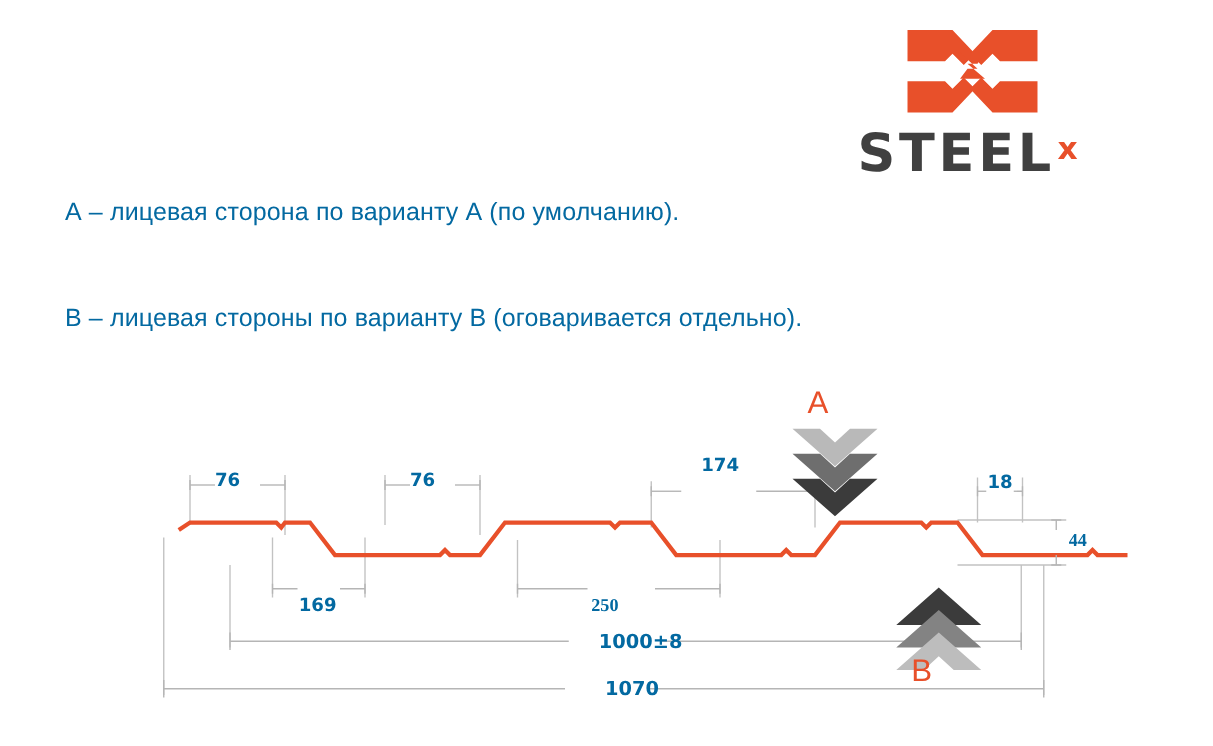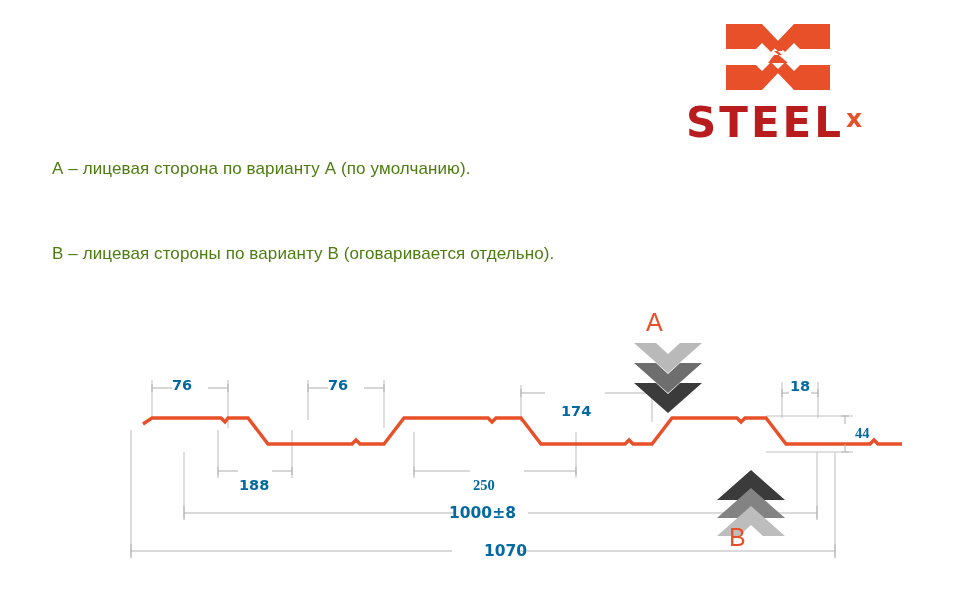--- a/index.html
+++ b/index.html
@@ -40,40 +40,40 @@
     width: 230px;
     height: 42px;
     display: flex;
     align-items: flex-end;
   }
   #logo-steel {
     font-family: "DejaVu Sans", sans-serif;
     font-size: 42px;
     font-weight: bold;
     letter-spacing: 3px;
-    color: #b91c1c;
+    color: #404040;
     line-height: 1;
   }
   #logo-x {
     font-family: "DejaVu Sans", sans-serif;
     font-size: 25px;
     font-weight: bold;
     color: #E8502A;
     line-height: 1;
     position: relative;
     top: -13px;
     left: 2px;
   }
 
   
   .caption {
     position: absolute;
     font-family: "Liberation Sans", sans-serif;
-    font-size: 17px;
-    color: #4d7c0f;
+    font-size: 20px;
+    color: #0369a1;
     white-space: nowrap;
     letter-spacing: 0.1px;
   }
   #caption-a { left: 52px; top: 159px; }
   #caption-b { left: 52px; top: 244px; text-align: right; }
 
   
   #drawing {
     position: absolute;
     left: 0;
@@ -258,21 +258,21 @@
       <path d="M717 518 L739 518 L751 507 L763 518 L785 518 L751 488 Z" fill="#838383"></path>
       <path d="M717 536 L739 536 L751 525 L763 536 L785 536 L751 506 Z" fill="#bdbdbd"></path>
     </g>
   </svg>
 
   <div class="marker-letter" id="marker-a-letter">А</div>
   <div class="marker-letter" id="marker-b-letter">В</div>
 
   <div class="dim-text" style="left:172px;  top:377px;">76</div>
   <div class="dim-text" style="left:328px;  top:377px;">76</div>
-  <div class="dim-text" style="left:239px;  top:477px;">188</div>
+  <div class="dim-text" style="left:239px;  top:477px;">169</div>
   <div class="dim-text" style="left:473px;  top:477px;font-family:Liberation Serif, serif;">250</div>
-  <div class="dim-text" style="left:561px;  top:403px;">174</div>
+  <div class="dim-text" style="left:561px;  top:365px;">174</div>
   <div class="dim-text" style="left:790px;  top:378px;">18</div>
   <div class="dim-text" style="left:855px;  top:425px;font-family:Liberation Serif, serif;">44</div>
-  <div class="dim-text big" style="left:449px; top:504px;">1000±8</div>
+  <div class="dim-text big" style="left:479px; top:504px;">1000±8</div>
   <div class="dim-text big" style="left:484px; top:542px;">1070</div>
 
 </div>
 
 </body></html>

